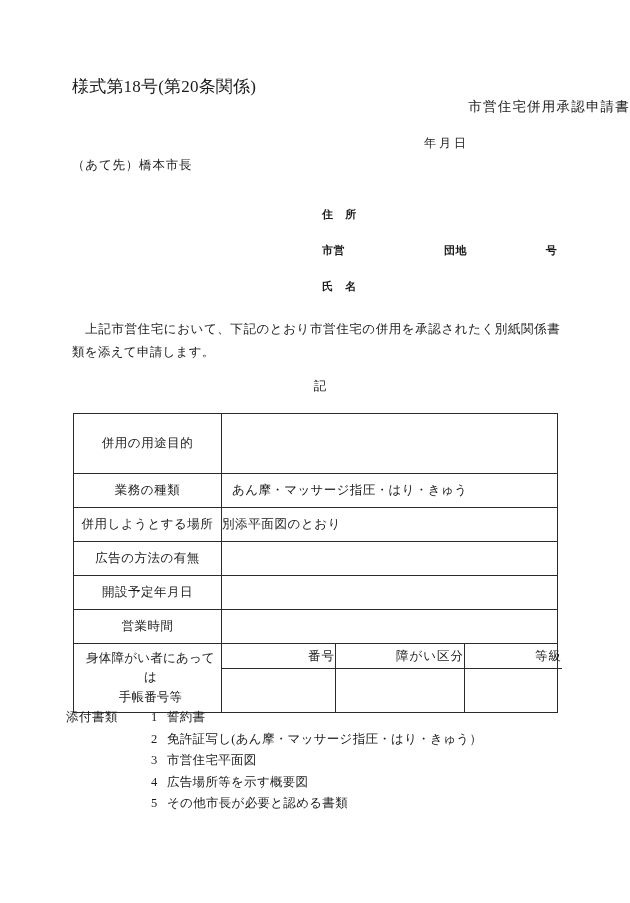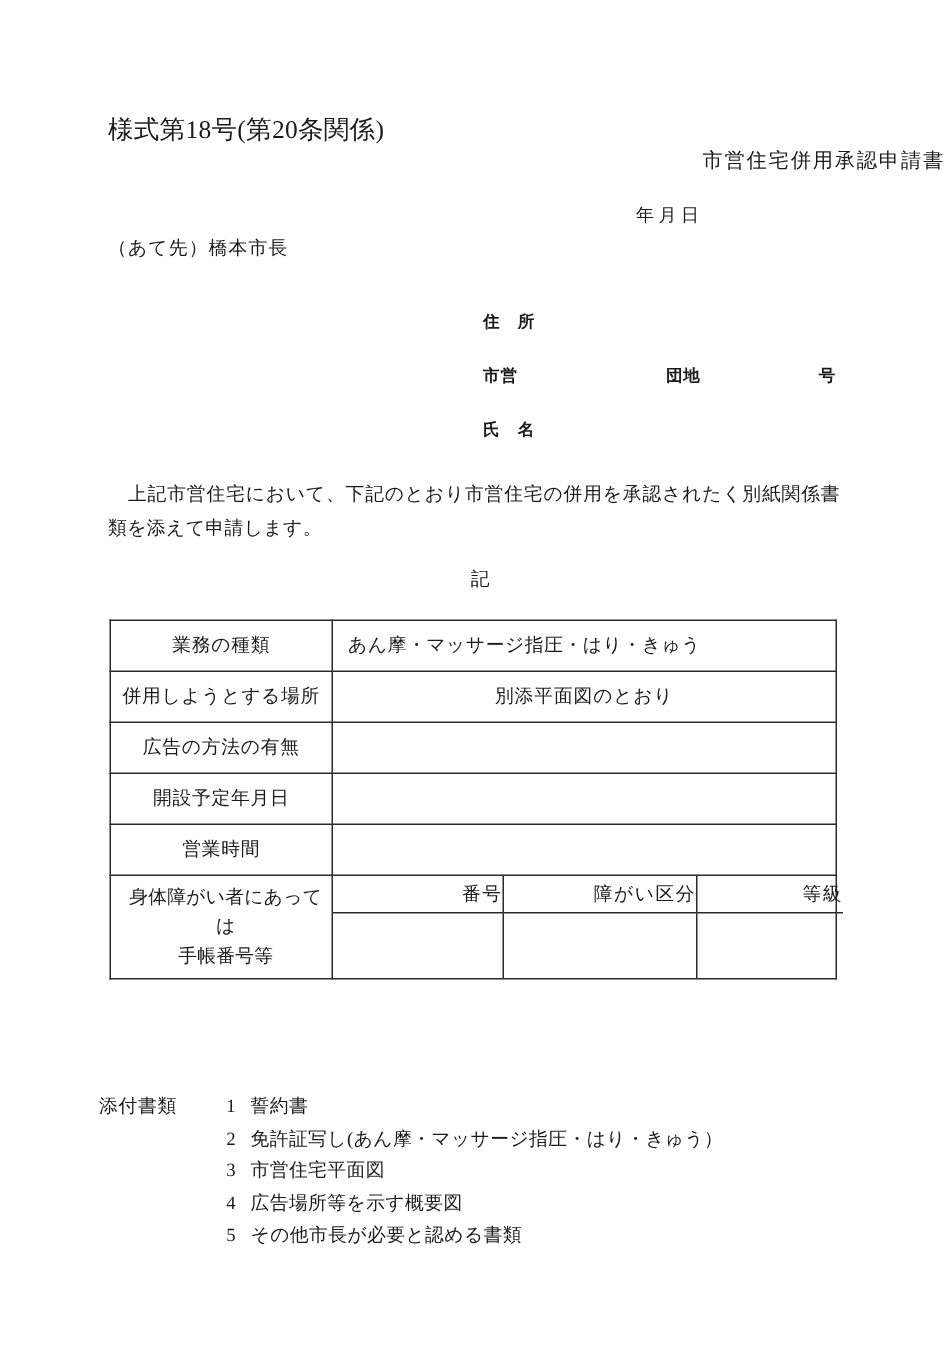--- a/index.html
+++ b/index.html
@@ -136,21 +136,21 @@
     text-align: center;
     padding-left: 6px;
     letter-spacing: 0.2px;
     line-height: 1.55;
   }
   .form-table .val {
     padding-left: 10px;
     letter-spacing: 0.4px;
   }
   .form-table .val-center {
-    text-align: center;
+    text-align: left;
     padding-left: 0;
     letter-spacing: 0.6px;
   }
   .row-purpose td { height: 59px; }
   .row-std td { height: 33px; }
   .sub-hd {
     text-align: right;
     height: 24px;
     letter-spacing: 1px;
     margin-top: 20px;
@@ -176,21 +176,20 @@
   
   .attachments {
     position: absolute;
     left: 66px;
     top: 707px;
     font-size: 12.5px;
   }
   .att-head-row {
     white-space: nowrap;
     line-height: 1.72;
-    margin-top: 20px;
   }
   .att-title {
     display: inline-block;
     width: 75px;
     letter-spacing: 0.5px;
   }
   .att-num {
     display: inline-block;
     width: 26px;
     text-align: center;
@@ -236,20 +235,24 @@
       <span>氏　名</span>
     </div>
   </div>
 
   <div class="body-para"><span class="indent"></span><span>上記市営住宅において、下記のとおり市営住宅の併用を承認されたく別紙関係書類を添えて申請します。</span></div>
 
   <div class="ki-mark">記</div>
 
   <table class="form-table">
     <tbody>
+      <tr class="row-purpose">
+        <td class="lbl">併用の用途目的</td>
+        <td class="val"></td>
+      </tr>
       <tr class="row-std">
         <td class="lbl">業務の種類</td>
         <td class="val">あん摩・マッサージ指圧・はり・きゅう</td>
       </tr>
       <tr class="row-std">
         <td class="lbl">併用しようとする場所</td>
         <td class="val val-center">別添平面図のとおり</td>
       </tr>
       <tr class="row-std">
         <td class="lbl">広告の方法の有無</td>

